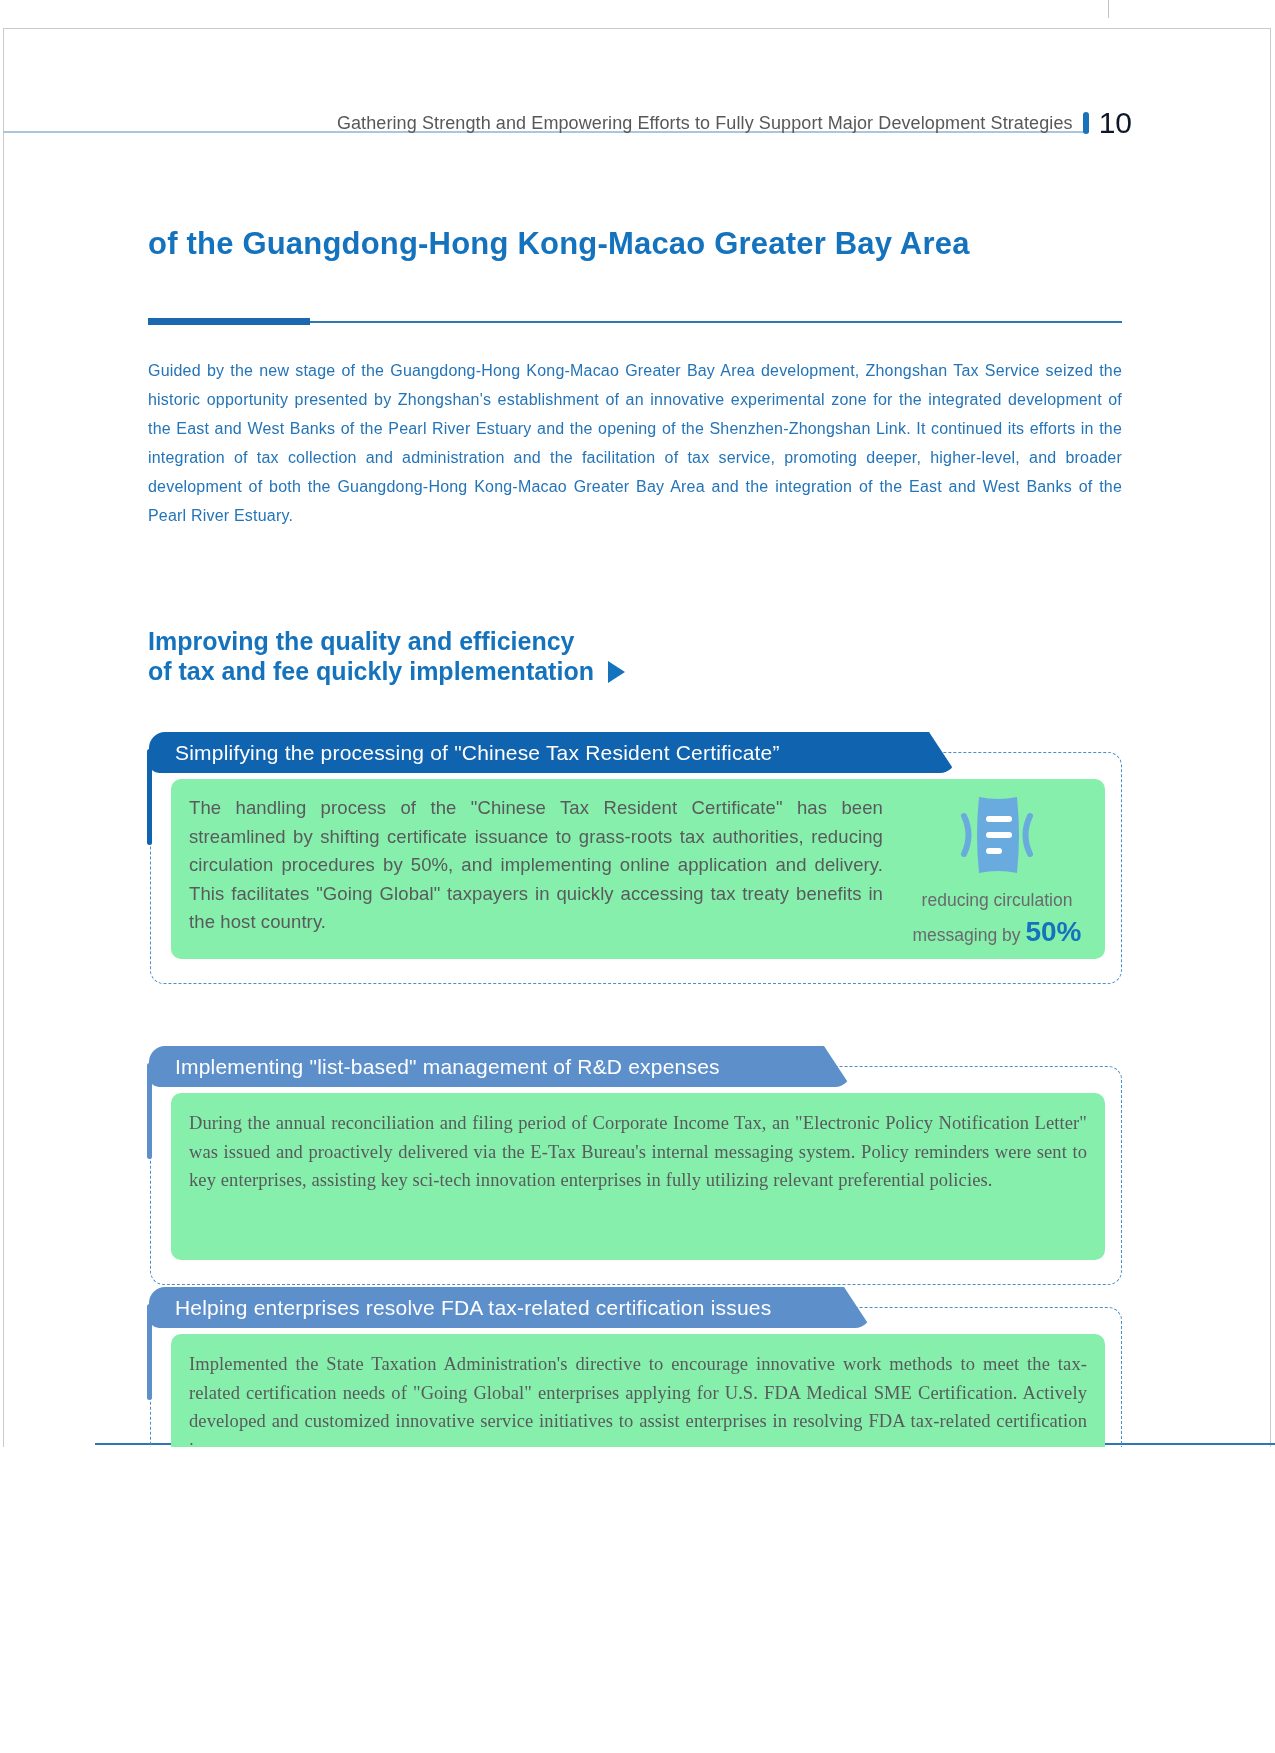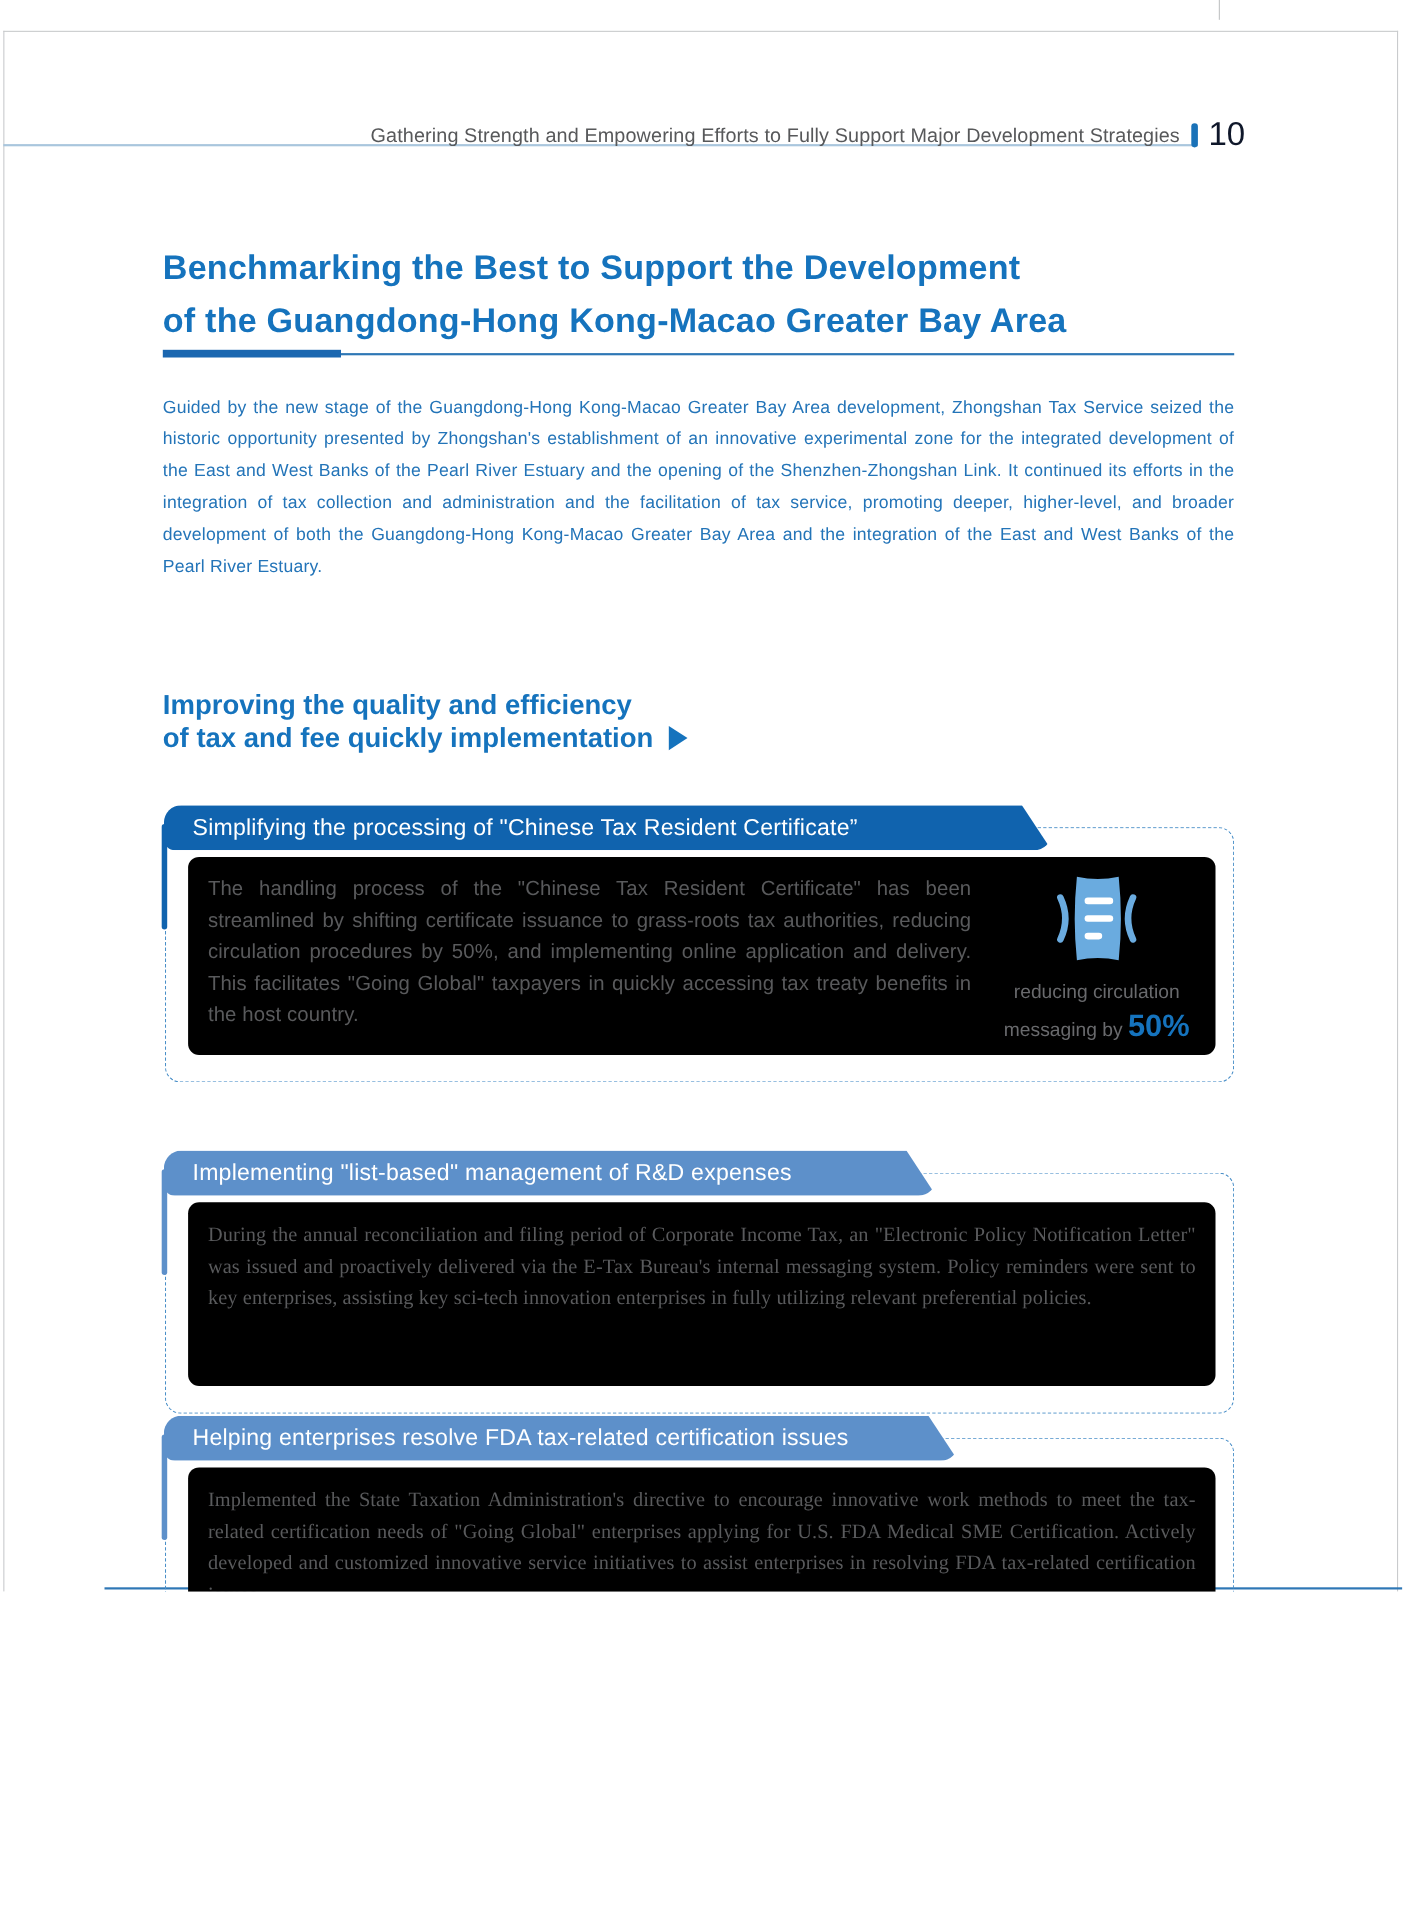--- a/index.html
+++ b/index.html
@@ -39,26 +39,26 @@
   .card{left:150px;width:970px;border:1.6px dashed #4a8fc8;border-radius:14px;}
   .banner{position:absolute;top:-21px;left:-2px;height:41px;color:#ffffff;font-size:21px;
           line-height:41px;padding-left:26px;box-sizing:border-box;letter-spacing:0.2px;
           border-radius:16px 10px 16px 10px;white-space:nowrap;
           clip-path:polygon(0 0, calc(100% - 27px) 0, 100% 100%, 0 100%);}
   .banner.dark{background:#1063ae;}
   .banner.light{background:#5d90ca;}
   .accent{position:absolute;left:-4px;top:-4px;width:5px;height:96px;border-radius:3px;}
   .accent.dark{background:#1063ae;}
   .accent.light{background:#5d90ca;}
-  .graybox{position:absolute;left:20px;right:16px;top:26px;bottom:24px;background:#000000;border-radius:10px;}
+  .graybox{position:absolute;left:20px;right:16px;top:26px;bottom:24px;background:#86efac;border-radius:10px;}
   .graybox.flex{display:flex;}
   .card-body{font-size:18.5px;line-height:28.5px;color:#595a5c;text-align:justify;letter-spacing:0.1px;}
   .card1-body{flex:1;padding:15px 6px 0 18px;}
   .card-body.wide{padding:16px 18px 0 18px;font-family:Liberation Serif, serif;}
-  .figure{width:216px;padding-top:10px;text-align:center;text-decoration:underline;}
+  .figure{width:216px;padding-top:10px;text-align:center;}
   .caption{font-size:17.5px;color:#696a6d;line-height:31px;}
   .caption-value{font-size:28px;font-weight:bold;color:#1573bd;}
 </style>
 </head>
 <body>
 
 <div id="canvas">
 
   <div class="abs frame"></div>
   <div class="abs tick-v" style="left:1108px;top:0;height:18px;"></div>
@@ -66,21 +66,20 @@
   <div class="abs bottom-blue-line"></div>
 
   <div class="abs header-rule"></div>
   <div class="abs header-row">
     <span class="header-title">Gathering Strength and Empowering Efforts to Fully Support Major Development Strategies</span>
     <span class="header-tick"></span>
     <span class="page-number">10</span>
   </div>
 
   <div class="abs main-title">
-    <div>Benchmarking the Best to Support the Development</div>
     <div>of the Guangdong-Hong Kong-Macao Greater Bay Area</div>
   </div>
   <div class="abs title-underline">
     <div class="underline-thick"></div>
     <div class="underline-thin"></div>
   </div>
 
   <div class="abs intro">Guided by the new stage of the Guangdong-Hong Kong-Macao Greater Bay Area development, Zhongshan Tax Service seized the historic opportunity presented by Zhongshan's establishment of an innovative experimental zone for the integrated development of the East and West Banks of the Pearl River Estuary and the opening of the Shenzhen-Zhongshan Link. It continued its efforts in the integration of tax collection and administration and the facilitation of tax service, promoting deeper, higher-level, and broader development of both the Guangdong-Hong Kong-Macao Greater Bay Area and the integration of the East and West Banks of the Pearl River Estuary.</div>
 
   <div class="abs section-heading">

